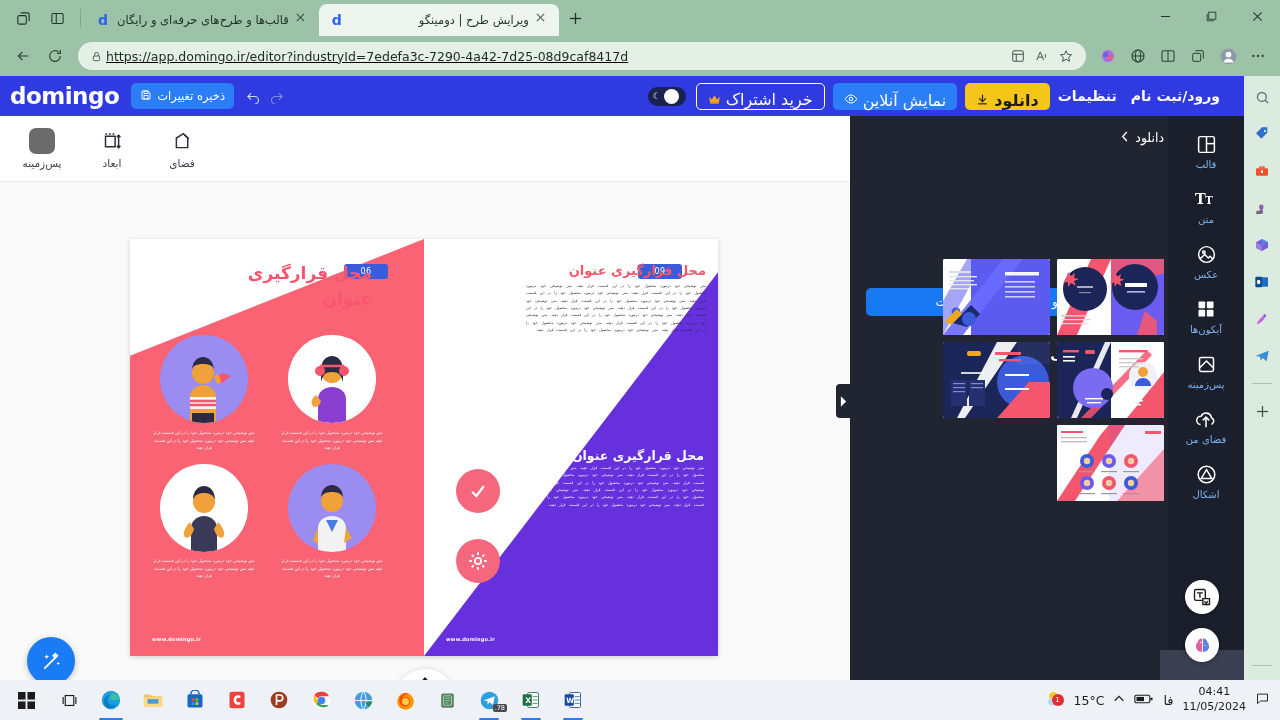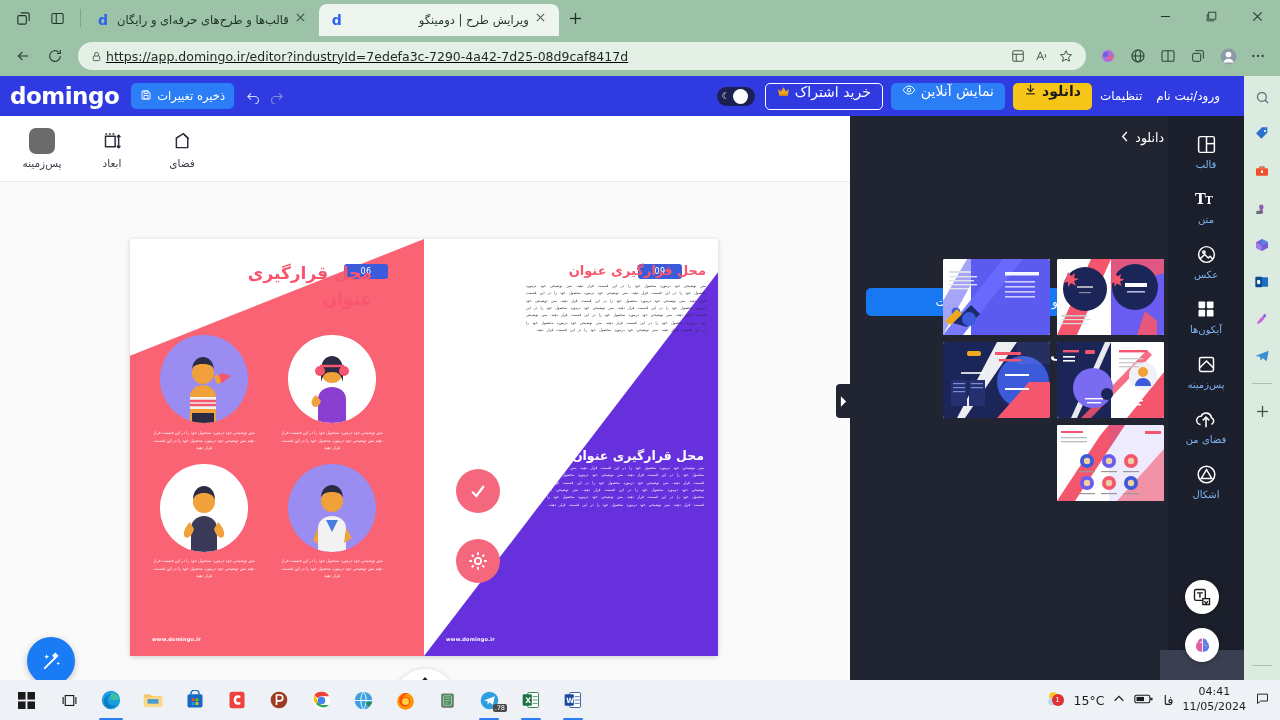--- a/index.html
+++ b/index.html
@@ -84,28 +84,28 @@
   .hdr-undo { margin-left: 12px; color: #cfd6ff; font-size: 15px; display:flex; align-items:center; }
   .hdr-redo { margin-left: 8px; color: #7f8bd8; font-size: 15px; display:flex; align-items:center; }
   .hdr-spacer { flex: 1; }
   .theme-toggle {
     width: 38px; height: 19px; border-radius: 10px; background: #1b2150;
     display: flex; align-items: center; padding: 2px; margin-right: 10px;
   }
   .theme-toggle .moon { width: 14px; text-align: center; color: #fff; font-size: 9px; }
   .theme-toggle .knob { width: 15px; height: 15px; border-radius: 50%; background: #fff; }
   .hdr-btn {
-    height: 27px; display: flex; align-items: flex-start; gap: 5px;
-    padding: 0 11px; border-radius: 5px; font-size: 14px; direction: rtl;
+    height: 27px; display: flex; align-items: flex-end; gap: 5px;
+    padding: 0 11px; border-radius: 5px; font-size: 16px; direction: rtl;
     margin-right: 8px; white-space: nowrap;
   }
   .hdr-btn.outline { border: 1px solid #fff; color: #fff; }
   .hdr-btn.blue { background: #2b7ef5; color: #fff; }
   .hdr-btn.yellow { background: #f5c518; color: #1b1b1b; font-weight: 700; }
-  .hdr-link { color: #fff; font-size: 12px; margin-right: 14px; direction: rtl; white-space: nowrap; }
+  .hdr-link { color: #fff; font-size: 14px; margin-right: 14px; direction: rtl; white-space: nowrap; font-weight: bold; }
 
   
   .editor-body { position: absolute; left: 0; top: 116px; width: 1244px; height: 564px; background: #fff; }
 
   .left-toolstrip {
     position: absolute; left: 0; top: 0; width: 850px; height: 66px;
     background: #fff; display: flex; align-items: center; padding-left: 18px; gap: 22px;
     border-bottom: 1px solid #e9e9ee;
   }
   .tool-item { display: flex; flex-direction: column; align-items: center; gap: 3px; width: 48px; }

